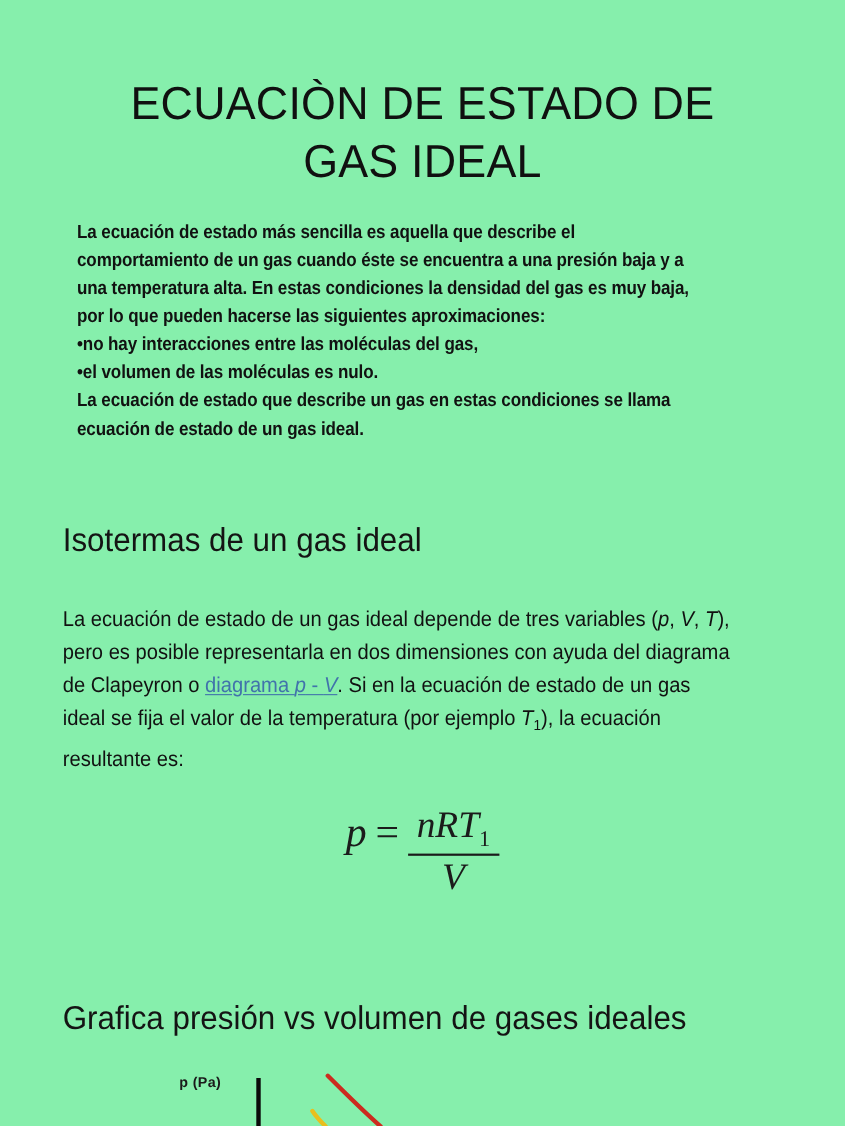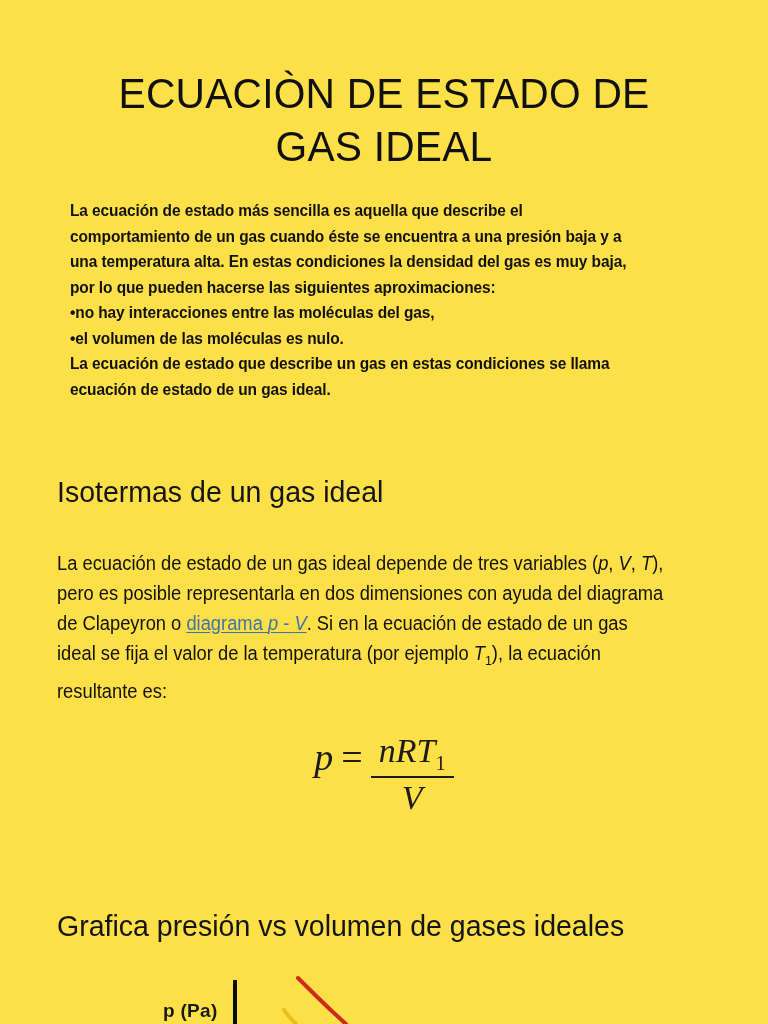--- a/index.html
+++ b/index.html
@@ -15,21 +15,21 @@
     font-family: "Liberation Sans", sans-serif;
     color: #0d0d0d;
     -webkit-font-smoothing: antialiased;
   }
 
   .slide {
     position: absolute;
     left: 0; top: 0;
     width: 768px;
     height: 1024px;
-    background: #fde047;
+    background: #86efac;
   }
 
   
   .title {
     position: absolute;
     left: 60px;
     top: 68px;
     width: 648px;
     text-align: center;
     font-family: "Liberation Sans", sans-serif;
@@ -165,24 +165,24 @@
     position: absolute;
     left: 0;
     top: 960px;
     width: 768px;
     height: 64px;
     overflow: hidden;
   }
   .chart-axis-label {
     position: absolute;
     left: 163px;
-    top: 1000px;
+    top: 976px;
     font-family: "Liberation Sans", sans-serif;
     font-weight: 700;
-    font-size: 19px;
+    font-size: 13px;
     color: #1a1a1a;
     letter-spacing: 0.3px;
   }
   .chart-yaxis {
     position: absolute;
     left: 233px;
     top: 980px;
     width: 4px;
     height: 44px;
     background: #0a0a0a;

